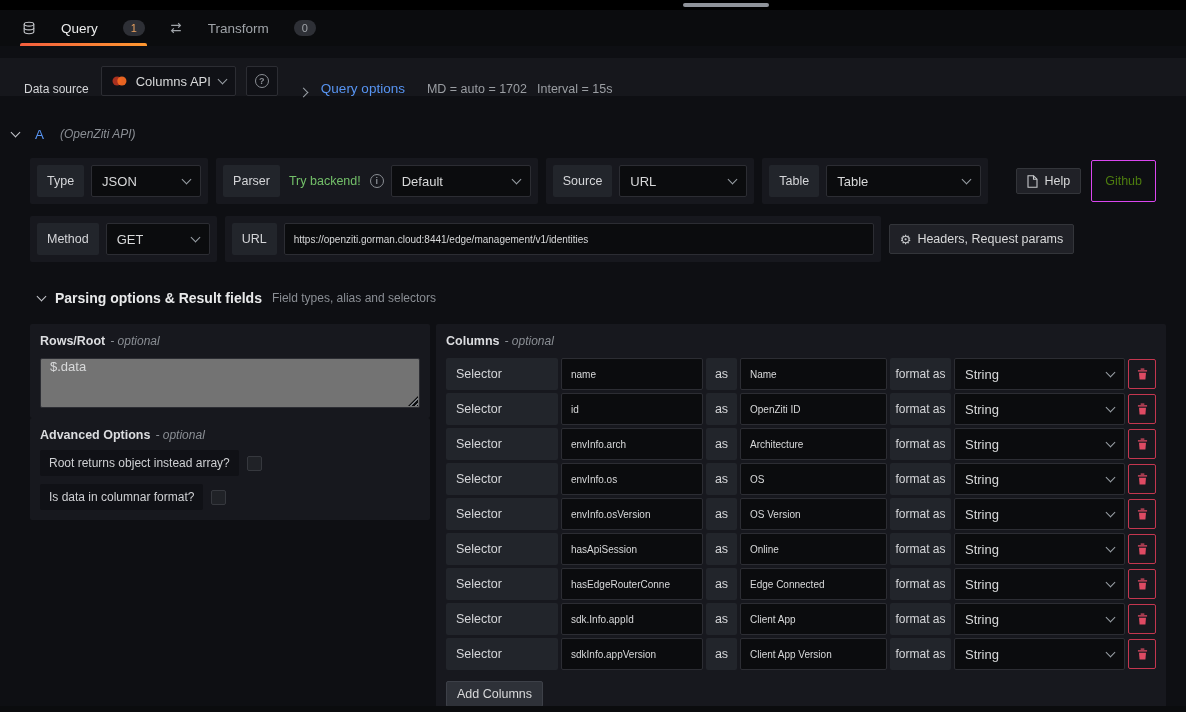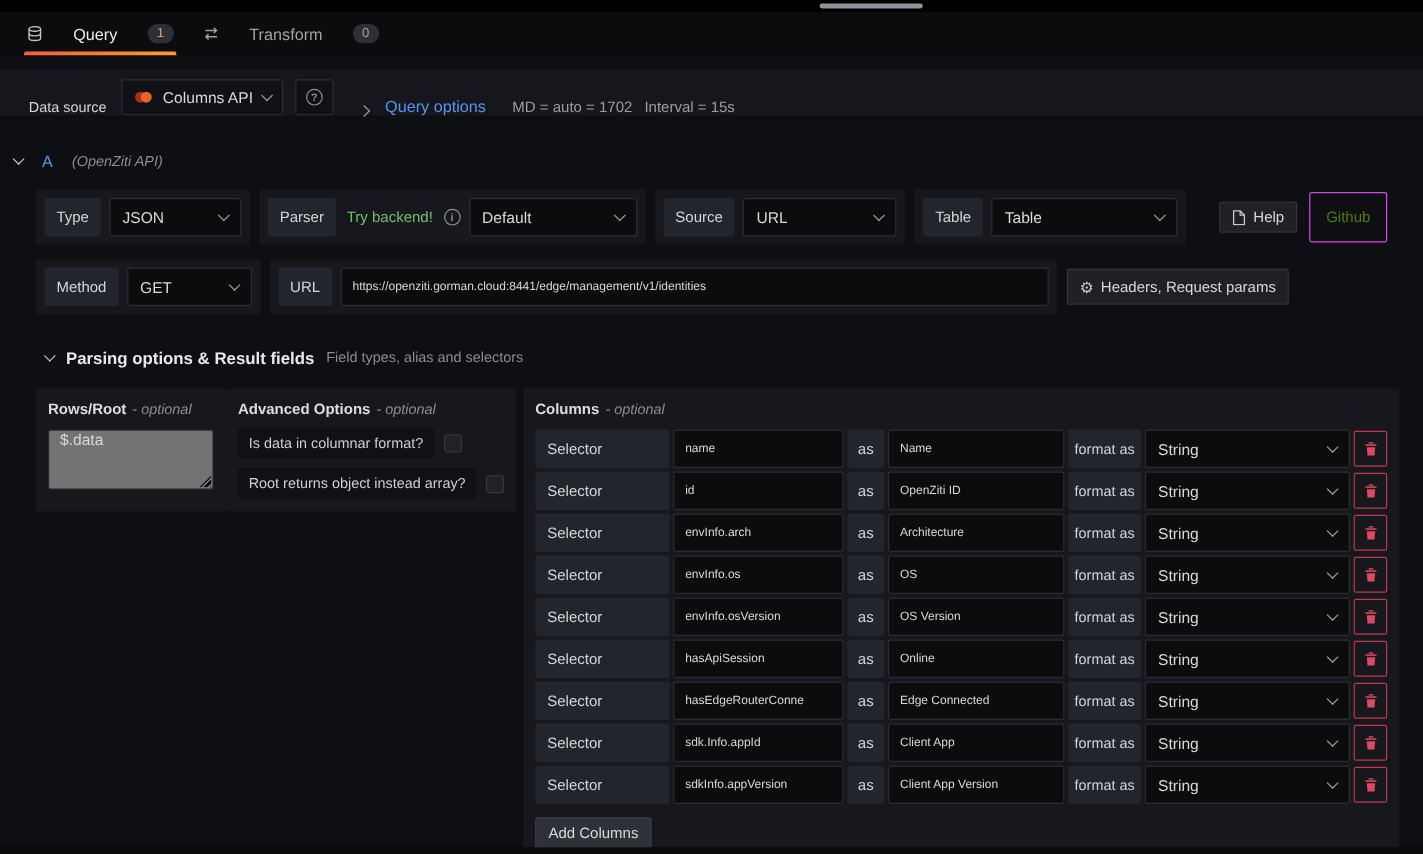--- a/index.html
+++ b/index.html
@@ -59,21 +59,21 @@
   .url-input{width:590px}
   .gear{font-size:13px;color:#c7c9cc;line-height:1}
 
   
   .section-header{display:flex;align-items:center;gap:10px;margin:26px 30px 0 38px;height:20px;cursor:pointer}
   .section-title{font-size:14px;font-weight:600;color:#e8e9ea;white-space:nowrap}
   .section-sub{font-size:12px;color:#8a8e94;white-space:nowrap}
 
   
   .grid{display:flex;gap:6px;margin:16px 20px 0 30px;align-items:flex-start}
-  .left-col{flex:0 0 400px;display:flex;flex-direction:row;gap:0}
+  .left-col{flex:0 0 400px;display:flex;flex-direction:column;gap:0}
   .panel{background:#17181e;border-radius:2px;padding:10px}
   .panel-head{display:flex;align-items:baseline;gap:5px}
   .ptitle{font-size:12.5px;font-weight:700;color:#dcdde0}
   .popt{font-size:12px;font-style:italic;color:#8a8e94}
   .textarea-wrap{position:relative;margin-top:10px}
   .tarea{width:100%;height:50px;background:#737373;border:1px solid #2c2d33;border-radius:2px;color:#d8d9da;font-size:13px;font-family:Liberation Sans, sans-serif;padding:0 9px;resize:none;outline:none;display:block}
   .resize-handle{position:absolute;right:2px;bottom:2px;width:10px;height:10px;clip-path:polygon(100% 0,0 100%,100% 100%);background:repeating-linear-gradient(135deg,#0b0c0e 0 2px,#7a7e84 2px 3.2px);cursor:nwse-resize}
   .opt-row{display:flex;align-items:center;gap:8px;margin-top:8px}
   .opt-chip{height:26px;background:#101116;border-radius:2px;display:flex;align-items:center;padding:0 9px;font-size:12px;font-weight:500;color:#cfd0d3;white-space:nowrap}
   .checkbox{width:15px;height:15px;background:#202227;border:1px solid #36383e;border-radius:2px;cursor:pointer;flex:0 0 auto}
@@ -235,25 +235,25 @@
           <textarea class="tarea" spellcheck="false" style="">$.data</textarea>
           <div class="resize-handle"></div>
         </div>
       </div>
       <div class="panel">
         <div class="panel-head">
           <span class="ptitle">Advanced Options</span>
           <span class="popt">- optional</span>
         </div>
         <div class="opt-row">
-          <span class="opt-chip">Is data in columnar format?</span>
+          <span class="opt-chip">Root returns object instead array?</span>
           <span class="checkbox"></span>
         </div>
         <div class="opt-row">
-          <span class="opt-chip">Root returns object instead array?</span>
+          <span class="opt-chip">Is data in columnar format?</span>
           <span class="checkbox"></span>
         </div>
       </div>
     </div>
 
     <div class="panel columns-panel">
       <div class="panel-head">
         <span class="ptitle">Columns</span>
         <span class="popt">- optional</span>
       </div>

